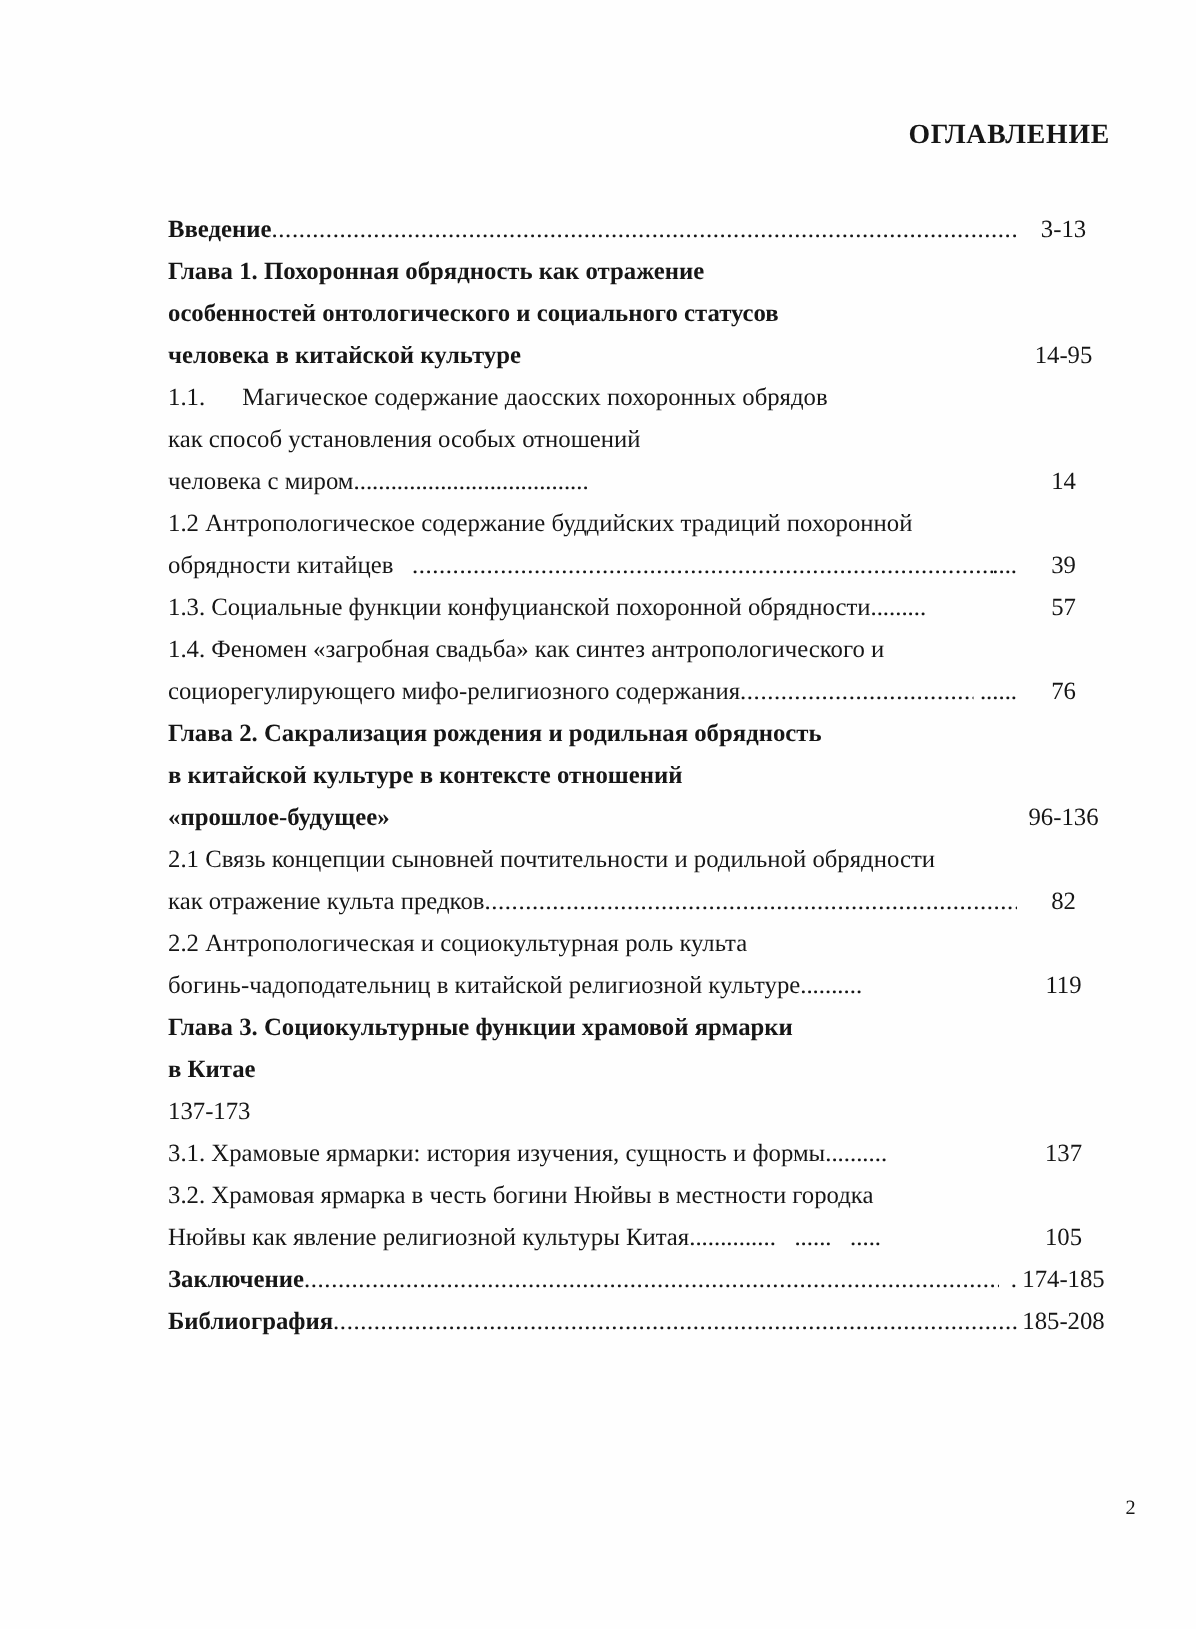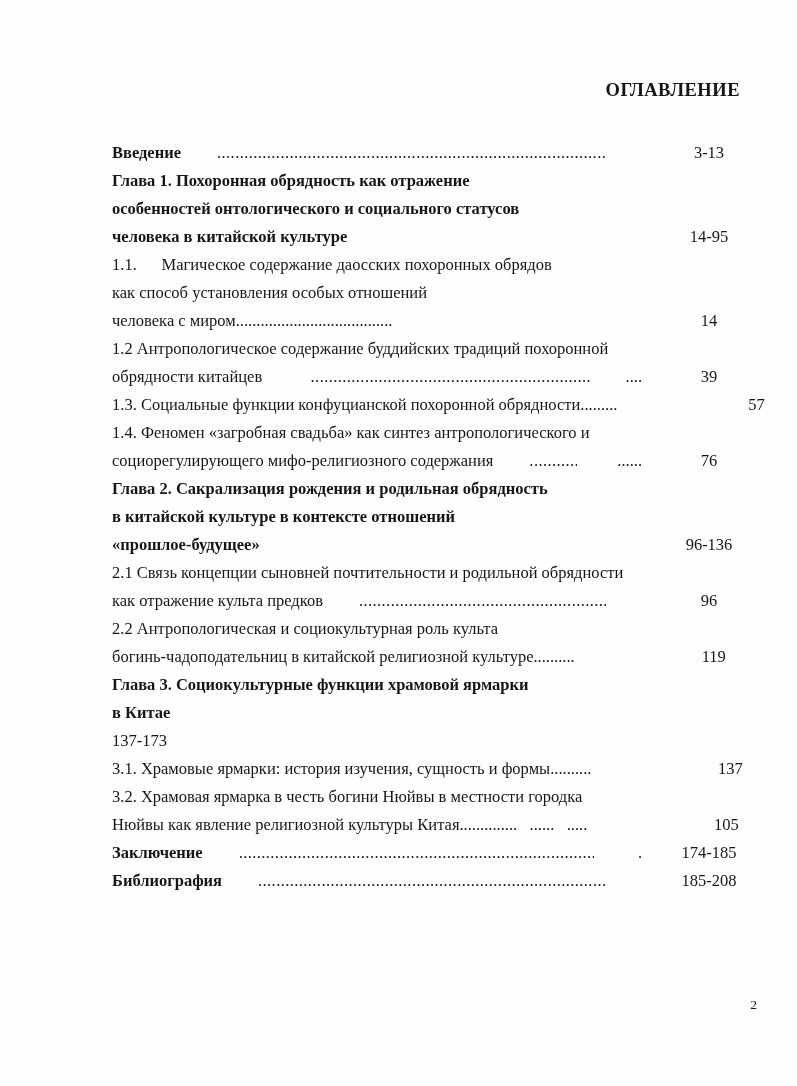--- a/index.html
+++ b/index.html
@@ -38,21 +38,20 @@
     left: 112px;
     width: 628px;
   }
   .toc-row {
     display: flex;
     align-items: baseline;
     height: 28px;
     line-height: 28px;
     font-size: 16.5px;
     overflow: visible;
-    gap: 36px;
   }
   .row-text { white-space: pre; flex: 0 0 auto; }
   .row-text .seg { white-space: pre; }
   .row-text .seg.bold { font-weight: bold; }
   .row-dots {
     flex: 1 1 auto;
     min-width: 0;
     overflow: hidden;
     white-space: nowrap;
     letter-spacing: 0.4px;
@@ -172,21 +171,21 @@
       <div class="toc-row">
     <span class="row-text"><span class="seg">2.1 Связь концепции сыновней почтительности и родильной обрядности</span></span>
     <span class="row-dots"></span>
     <span class="row-tail"></span>
     <span class="row-pages"></span>
   </div>
       <div class="toc-row">
     <span class="row-text"><span class="seg">как отражение культа предков</span></span>
     <span class="row-dots">..........................................................................................................................................................................</span>
     <span class="row-tail"></span>
-    <span class="row-pages">96</span>
+    <span class="row-pages">82</span>
   </div>
       <div class="toc-row">
     <span class="row-text"><span class="seg">2.2 Антропологическая и социокультурная роль культа</span></span>
     <span class="row-dots"></span>
     <span class="row-tail"></span>
     <span class="row-pages"></span>
   </div>
       <div class="toc-row">
     <span class="row-text"><span class="seg">богинь-чадоподательниц в китайской религиозной культуре..........</span></span>
     <span class="row-dots"></span>

